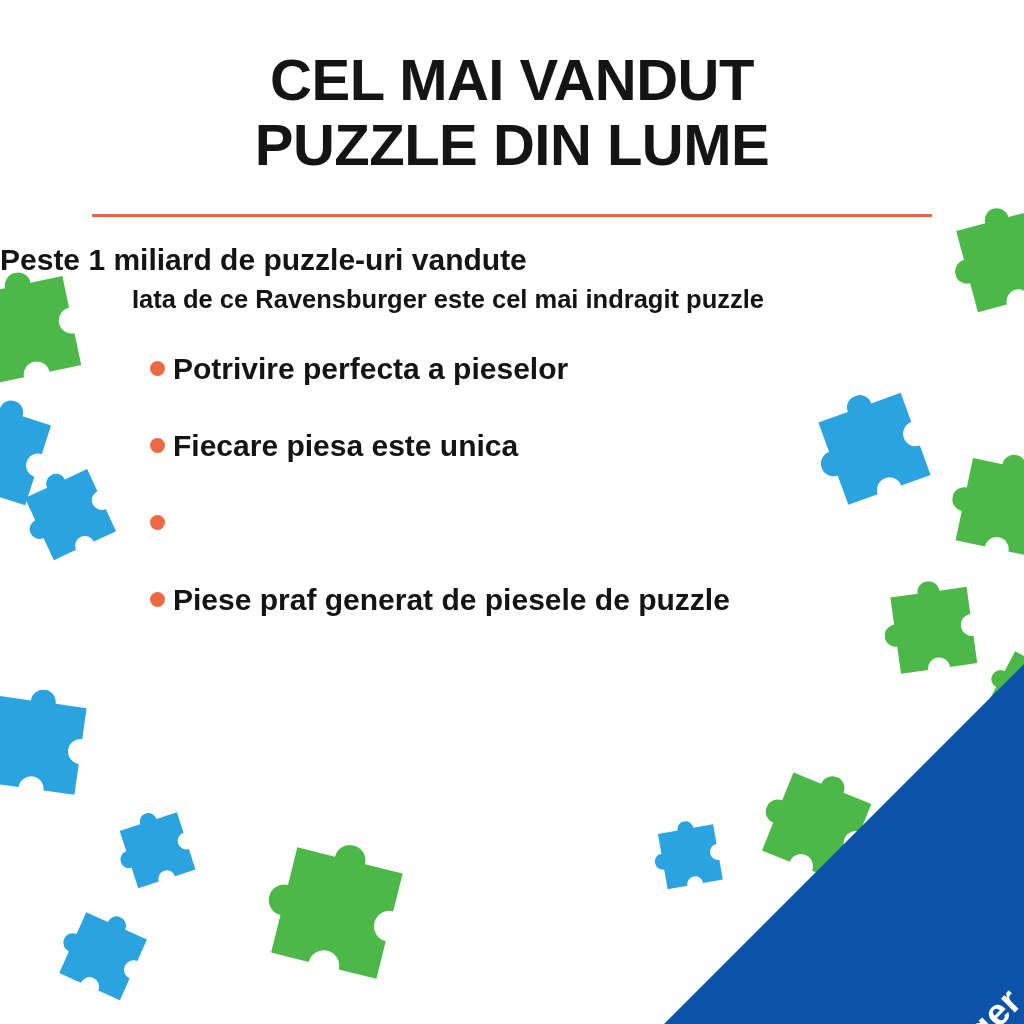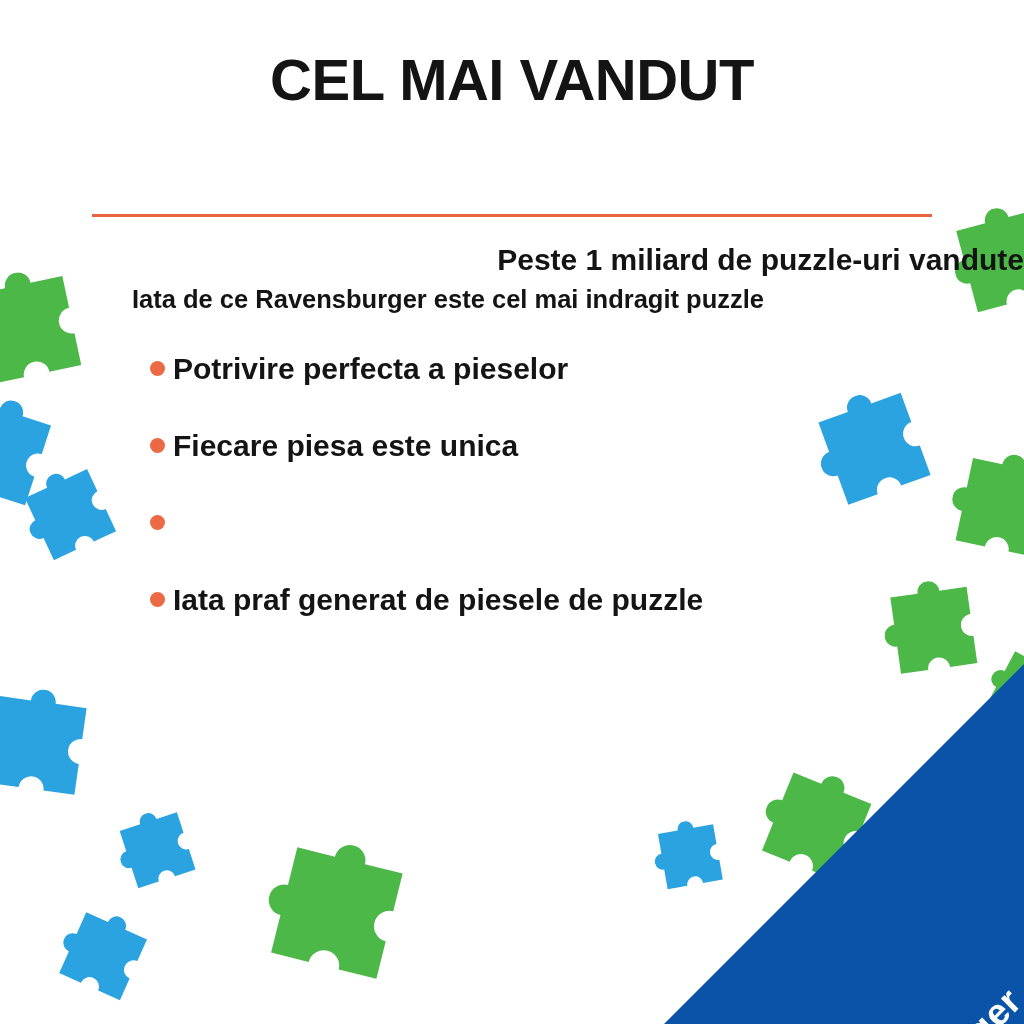--- a/index.html
+++ b/index.html
@@ -62,21 +62,21 @@
     width: 840px;
     height: 3px;
     background: #e8643c;
   }
 
   .sub1 {
     position: absolute;
     top: 243px;
     left: 0;
     width: 1024px;
-    text-align: right;
+    text-align: left;
     font-size: 30px;
     font-weight: bold;
     color: #141414;
   }
   .sub2 {
     position: absolute;
     top: 285px;
     left: 0;
     width: 896px;
     text-align: center;
@@ -239,20 +239,21 @@
         <path d="M10 10 h25 a10 10 0 1 1 20 0 h25 v25 a10 10 0 1 0 0 20 v25 h-25 a10 10 0 1 0 -20 0 h-25 v-25 a10 10 0 1 1 0 -20 z" fill="#4cb847"></path>
       </svg>
     </div>
 
   </div>
 
   <div class="content">
 
     <div class="title">
       <span class="line">CEL MAI VANDUT</span>
+      <span class="line">PUZZLE DIN LUME</span>
     </div>
 
     <div class="divider"></div>
 
     <div class="sub1">Peste 1 miliard de puzzle-uri vandute</div>
     <div class="sub2">Iata de ce Ravensburger este cel mai indragit puzzle</div>
 
     <div class="bullets">
       <div class="bullet-row">
         <span class="bullet-dot"></span>
@@ -260,21 +261,21 @@
       </div>
       <div class="bullet-row">
         <span class="bullet-dot"></span>
         <span class="bullet-text">Fiecare piesa este unica</span>
       </div>
       <div class="bullet-row">
         <span class="bullet-dot"></span>
       </div>
       <div class="bullet-row">
         <span class="bullet-dot"></span>
-        <span class="bullet-text">Iata praf generat de piesele de puzzle</span>
+        <span class="bullet-text">Piese praf generat de piesele de puzzle</span>
       </div>
     </div>
 
   </div>
 
   <div class="ribbon">
     <div class="ribbon-tri"></div>
     <div class="ribbon-text">Ravensburger</div>
   </div>
 

